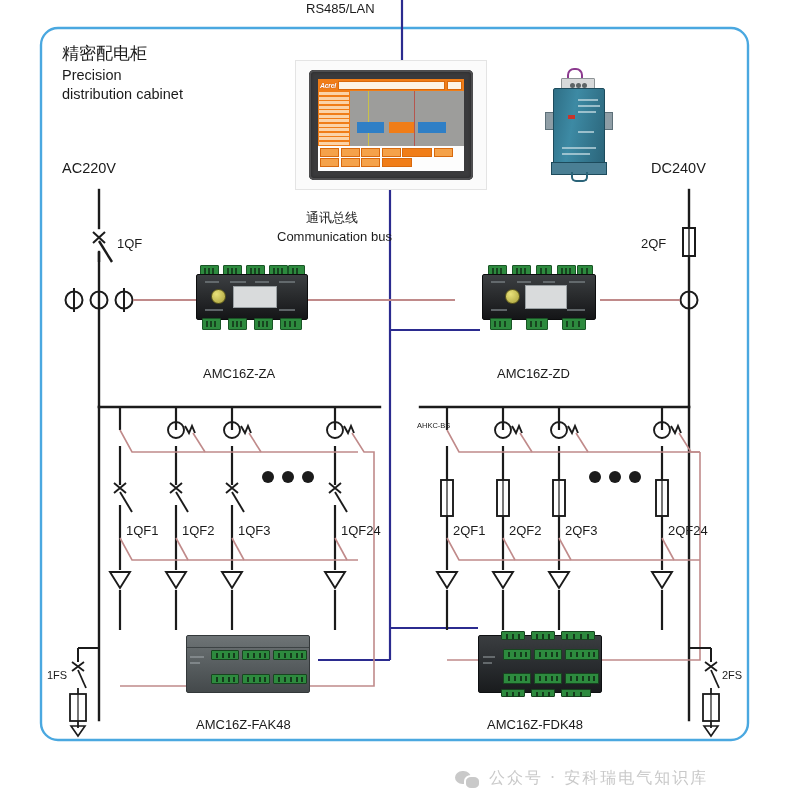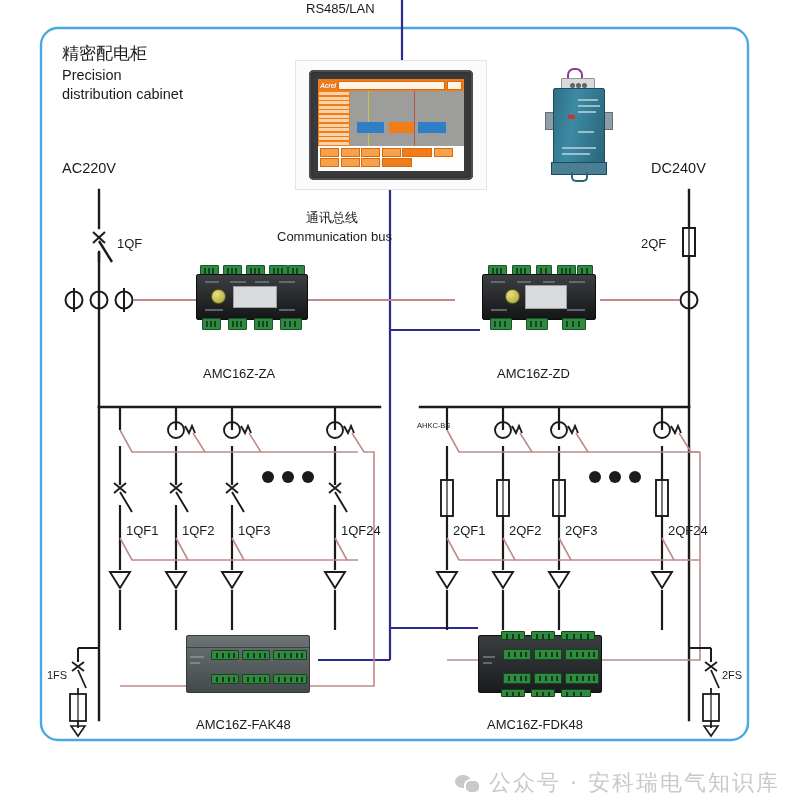--- a/index.html
+++ b/index.html
@@ -82,21 +82,21 @@
   .fm-t i{position:absolute;top:1.5px;width:1.5px;height:5px;background:#143a1b;}
   .fm-div{position:absolute;background:#22262a;opacity:.6;}
   
   #watermark{position:absolute;left:455px;top:768px;display:flex;
       align-items:center;gap:9px;color:#c9c9c9;}
   #wm-icon{width:25px;height:20px;position:relative;}
   #wm-icon .b1{position:absolute;left:0;top:2px;width:16px;height:13px;
       background:#c9c9c9;border-radius:8px/7px;}
   #wm-icon .b2{position:absolute;left:9px;top:6px;width:13px;height:11px;
       background:#c9c9c9;border-radius:7px/6px;border:2px solid #ffffff;}
-  #wm-text{font-family:"DejaVu Sans",sans-serif;font-size:22px;
+  #wm-text{font-family:"DejaVu Sans",sans-serif;font-size:16px;
       letter-spacing:2px;white-space:nowrap;text-align:center;}
 </style>
 </head>
 <body>
 
 <div id="stage">
 
   <svg width="790" height="802">
     <defs>
       <marker id="none"></marker>

